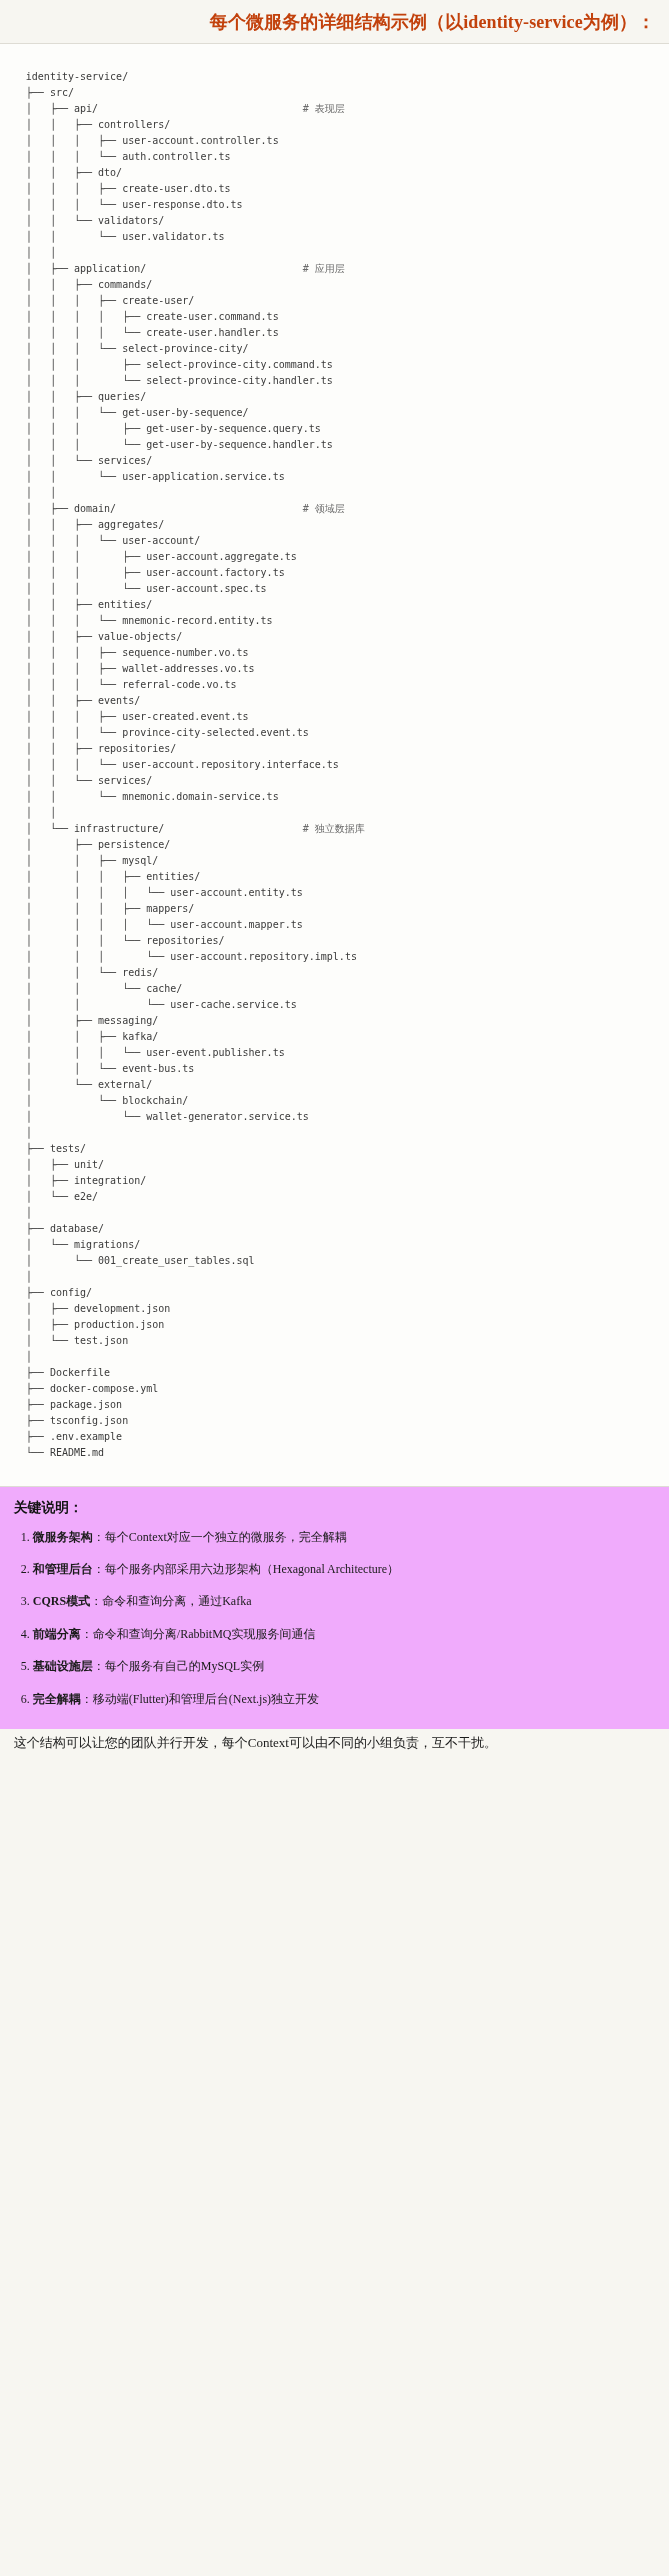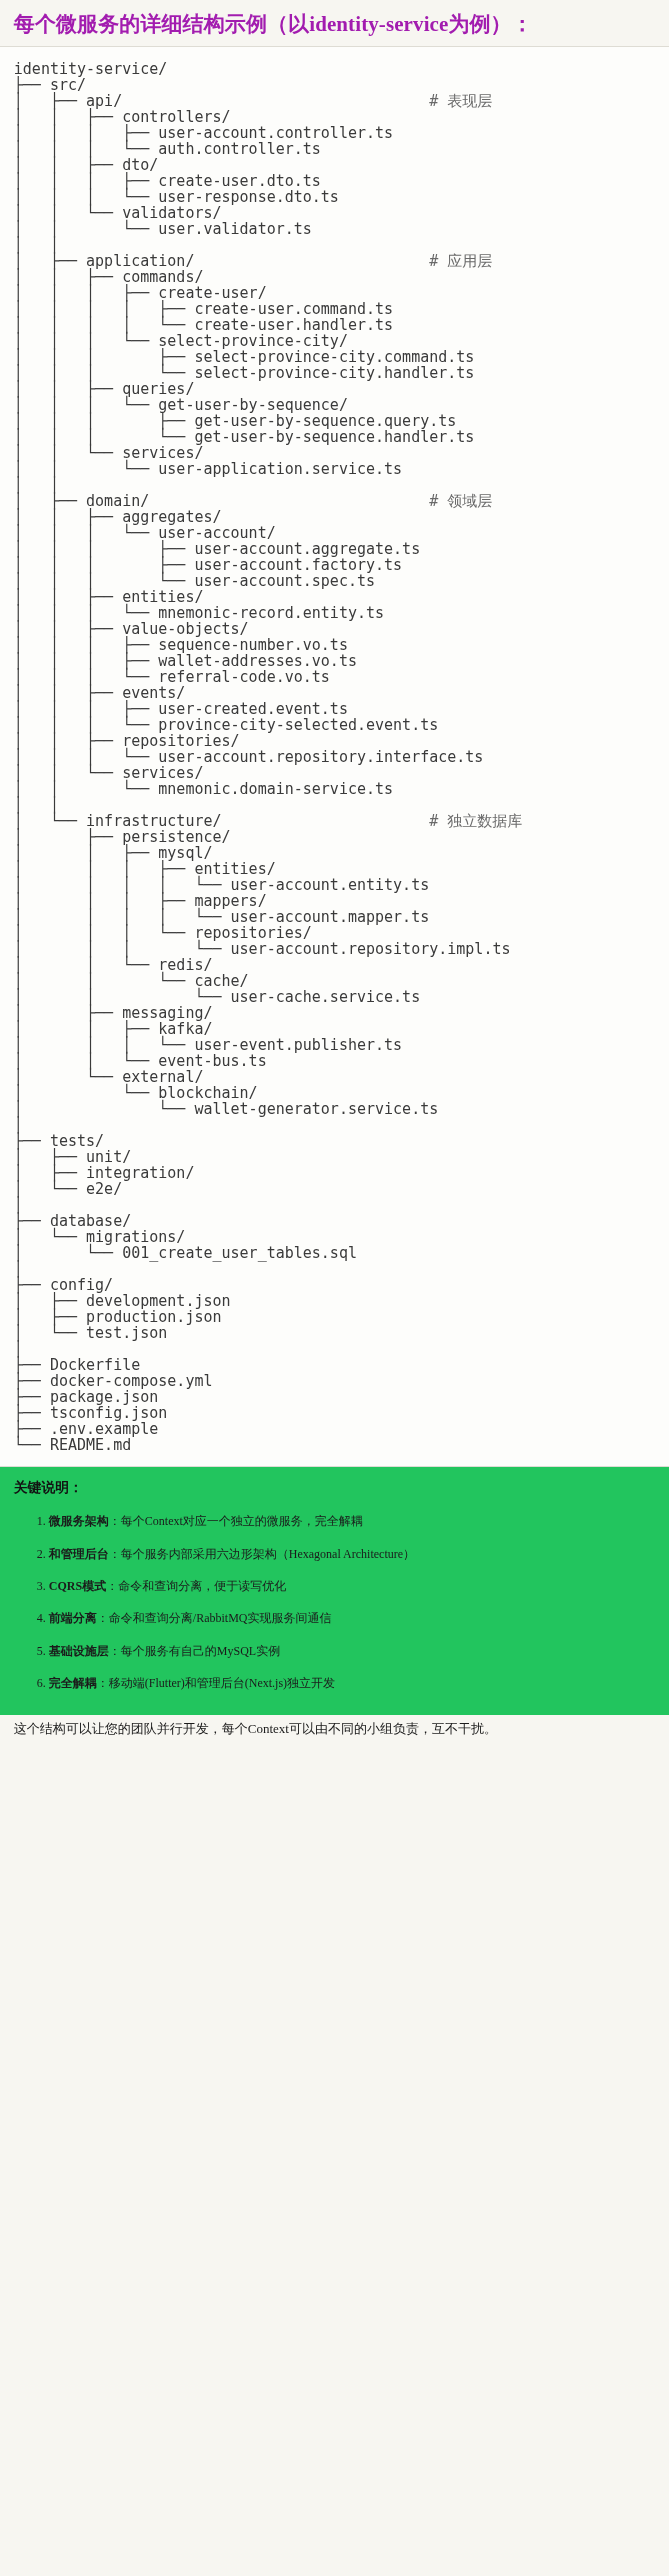--- a/index.html
+++ b/index.html
@@ -20,58 +20,59 @@
   }
   
   .doc-header {
     padding: 11.3px 13.8px 8.8px 13.8px;
     border-bottom: 0.6px solid #dedcd4;
     background: #f7f6f1;
   }
   .doc-title {
     font-family: "Liberation Serif", "DejaVu Serif", serif;
     font-weight: bold;
-    font-size: 21px;
+    font-size: 18px;
     line-height: 1.25;
     letter-spacing: 0.1px;
     margin: 0;
-    color: #a21caf;
+    color: #c2410c;
+    text-align: right;
   }
   
   .code-block {
     background: #fdfdfb;
     padding: 13.8px 13.8px 12.5px 13.8px;
     border-bottom: 0.6px solid #dedcd4;
   }
   pre.tree {
-    margin: 0;
+    margin: 12px;
     font-family: "DejaVu Sans Mono", "Liberation Mono", monospace;
-    font-size: 15px;
+    font-size: 10px;
     line-height: 16px;
     color: #3a3a3a;
     white-space: pre;
     tab-size: 4;
   }
   pre.tree .cmt {
     color: #6a6a6a;
   }
   
   .notes {
     padding: 12.5px 13.8px 6.3px 13.8px;
-    background: #22c55e;
+    background: #f0abfc;
   }
   .notes-heading {
     font-family: "Liberation Sans", "DejaVu Sans", sans-serif;
     font-weight: bold;
     font-size: 13.8px;
     margin: 0 0 11.3px 0;
     color: #121212;
   }
   ol.notes-list {
-    margin: 16px;
+    margin: 0;
     padding: 0 0 0 19px;
     list-style: decimal;
   }
   ol.notes-list li {
     font-size: 12px;
     line-height: 1.45;
     margin: 0 0 15px 0;
     color: #1b1b1b;
   }
   ol.notes-list li .term {
@@ -182,21 +183,21 @@
 ├── tsconfig.json
 ├── .env.example
 └── README.md</code></pre>
   </div>
 
   <div class="notes">
     <h2 class="notes-heading">关键说明：</h2>
     <ol class="notes-list" id="notes-list">
         <li><span class="term">微服务架构</span><span>：每个Context对应一个独立的微服务，完全解耦</span></li>
         <li><span class="term">和管理后台</span><span>：每个服务内部采用六边形架构（Hexagonal Architecture）</span></li>
-        <li><span class="term">CQRS模式</span><span>：命令和查询分离，便于读写优化</span></li>
+        <li><span class="term">CQRS模式</span><span>：命令和查询分离，通过Kafka</span></li>
         <li><span class="term">前端分离</span><span>：命令和查询分离/RabbitMQ实现服务间通信</span></li>
         <li><span class="term">基础设施层</span><span>：每个服务有自己的MySQL实例</span></li>
         <li><span class="term">完全解耦</span><span>：移动端(Flutter)和管理后台(Next.js)独立开发</span></li>
       </ol>
   </div>
 
   <div class="closing">这个结构可以让您的团队并行开发，每个Context可以由不同的小组负责，互不干扰。</div>
 
 </div>
 

